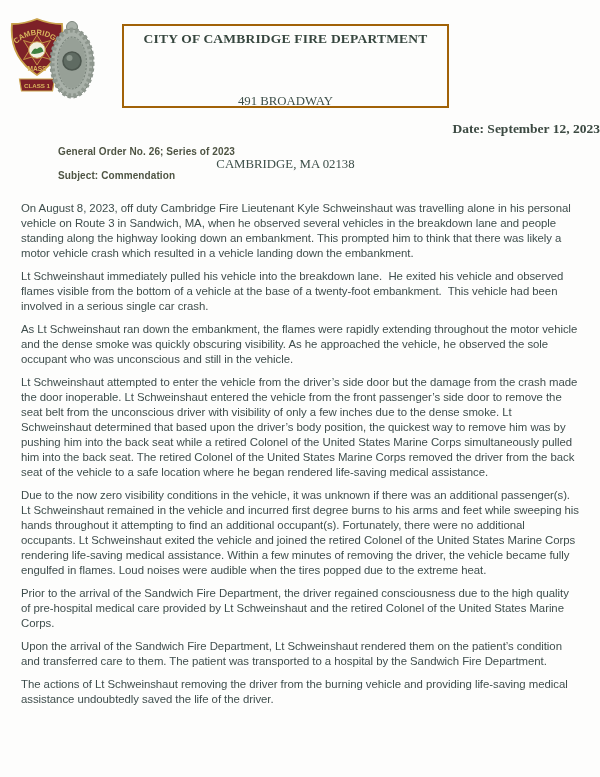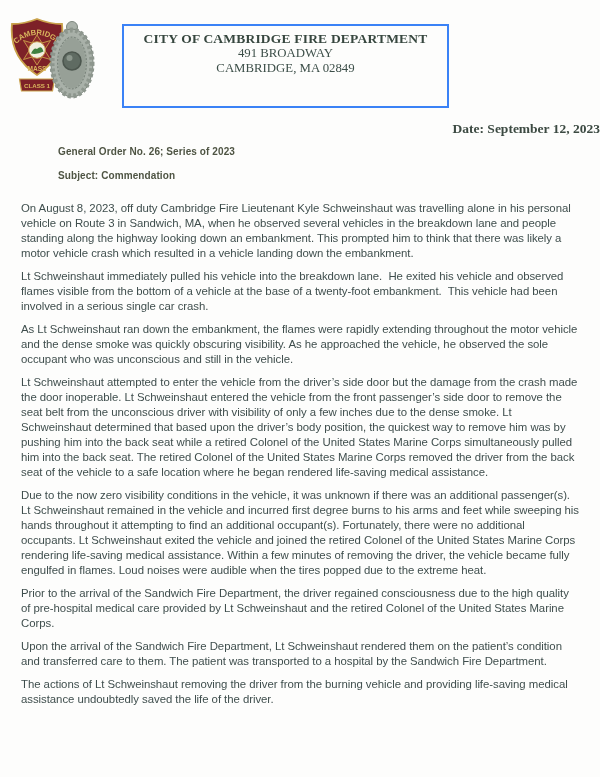--- a/index.html
+++ b/index.html
@@ -14,29 +14,29 @@
     background:#fdfdfc;
     overflow:hidden;
     color:#40504e;
   }
   
   .patch{position:absolute;left:8px;top:17px;}
   .badge{position:absolute;left:46px;top:17px;}
   .addr-box{
     position:absolute;left:122px;top:24px;width:327px;height:84px;
     box-sizing:border-box;
-    border:2px solid #3b82f6;
+    border:2px solid #a16207;
     text-align:center;
     font-family:"Liberation Serif", serif;
     color:#3d4f49;
     padding-top:5px;
     line-height:15px;
   }
   .addr-box .org{font-weight:bold;font-size:13.5px;letter-spacing:.2px;color:#37473f;}
-  .addr-box .line{font-size:12.8px;}
+  .addr-box .line{font-size:12.8px;margin-top:48px;}
   .addr-box .web{font-size:12.3px;}
   .date-line{
     position:absolute;top:121px;left:0;right:0;
     text-align:right;
     font-family:"Liberation Serif", serif;
     font-weight:bold;font-size:13.5px;color:#3c4a42;
   }
   .order-line,.subject-line{
     position:absolute;left:58px;
     font-weight:bold;font-size:10px;color:#4e5443;
@@ -85,21 +85,21 @@
     <ellipse cx="26" cy="46" rx="20" ry="33" fill="none" stroke="#8d968d" stroke-width="5" stroke-dasharray="3 2.4"></ellipse>
     <ellipse cx="26" cy="46" rx="14.5" ry="26" fill="#97a097" stroke="#78827a" stroke-width="1"></ellipse>
     <ellipse cx="26" cy="46" rx="14.5" ry="26" fill="none" stroke="#a4ada4" stroke-width="2" stroke-dasharray="1.6 2"></ellipse>
     <circle cx="26" cy="44" r="9" fill="#5f6b62" stroke="#4c564e" stroke-width="1.6"></circle>
     <circle cx="23.5" cy="41" r="3" fill="#8b968c"></circle>
   </svg>
 
   <div class="addr-box">
     <div class="org">CITY OF CAMBRIDGE FIRE DEPARTMENT</div>
     <div class="line">491 BROADWAY</div>
-    <div class="line">CAMBRIDGE, MA 02849</div>
+    <div class="line">CAMBRIDGE, MA 02138</div>
   </div>
 
   <div class="date-line">Date: September 12, 2023</div>
   <div class="order-line">General Order No. 26; Series of 2023</div>
   <div class="subject-line">Subject: Commendation</div>
 
   <main class="content">
     <p>On August 8, 2023, off duty Cambridge Fire Lieutenant Kyle Schweinshaut was travelling alone in his personal vehicle on Route 3 in Sandwich, MA, when he observed several vehicles in the breakdown lane and people standing along the highway looking down an embankment. This prompted him to think that there was likely a motor vehicle crash which resulted in a vehicle landing down the embankment.</p>
     <p>Lt Schweinshaut immediately pulled his vehicle into the breakdown lane.  He exited his vehicle and observed flames visible from the bottom of a vehicle at the base of a twenty-foot embankment.  This vehicle had been involved in a serious single car crash.</p>
     <p>As Lt Schweinshaut ran down the embankment, the flames were rapidly extending throughout the motor vehicle and the dense smoke was quickly obscuring visibility. As he approached the vehicle, he observed the sole occupant who was unconscious and still in the vehicle.</p>

